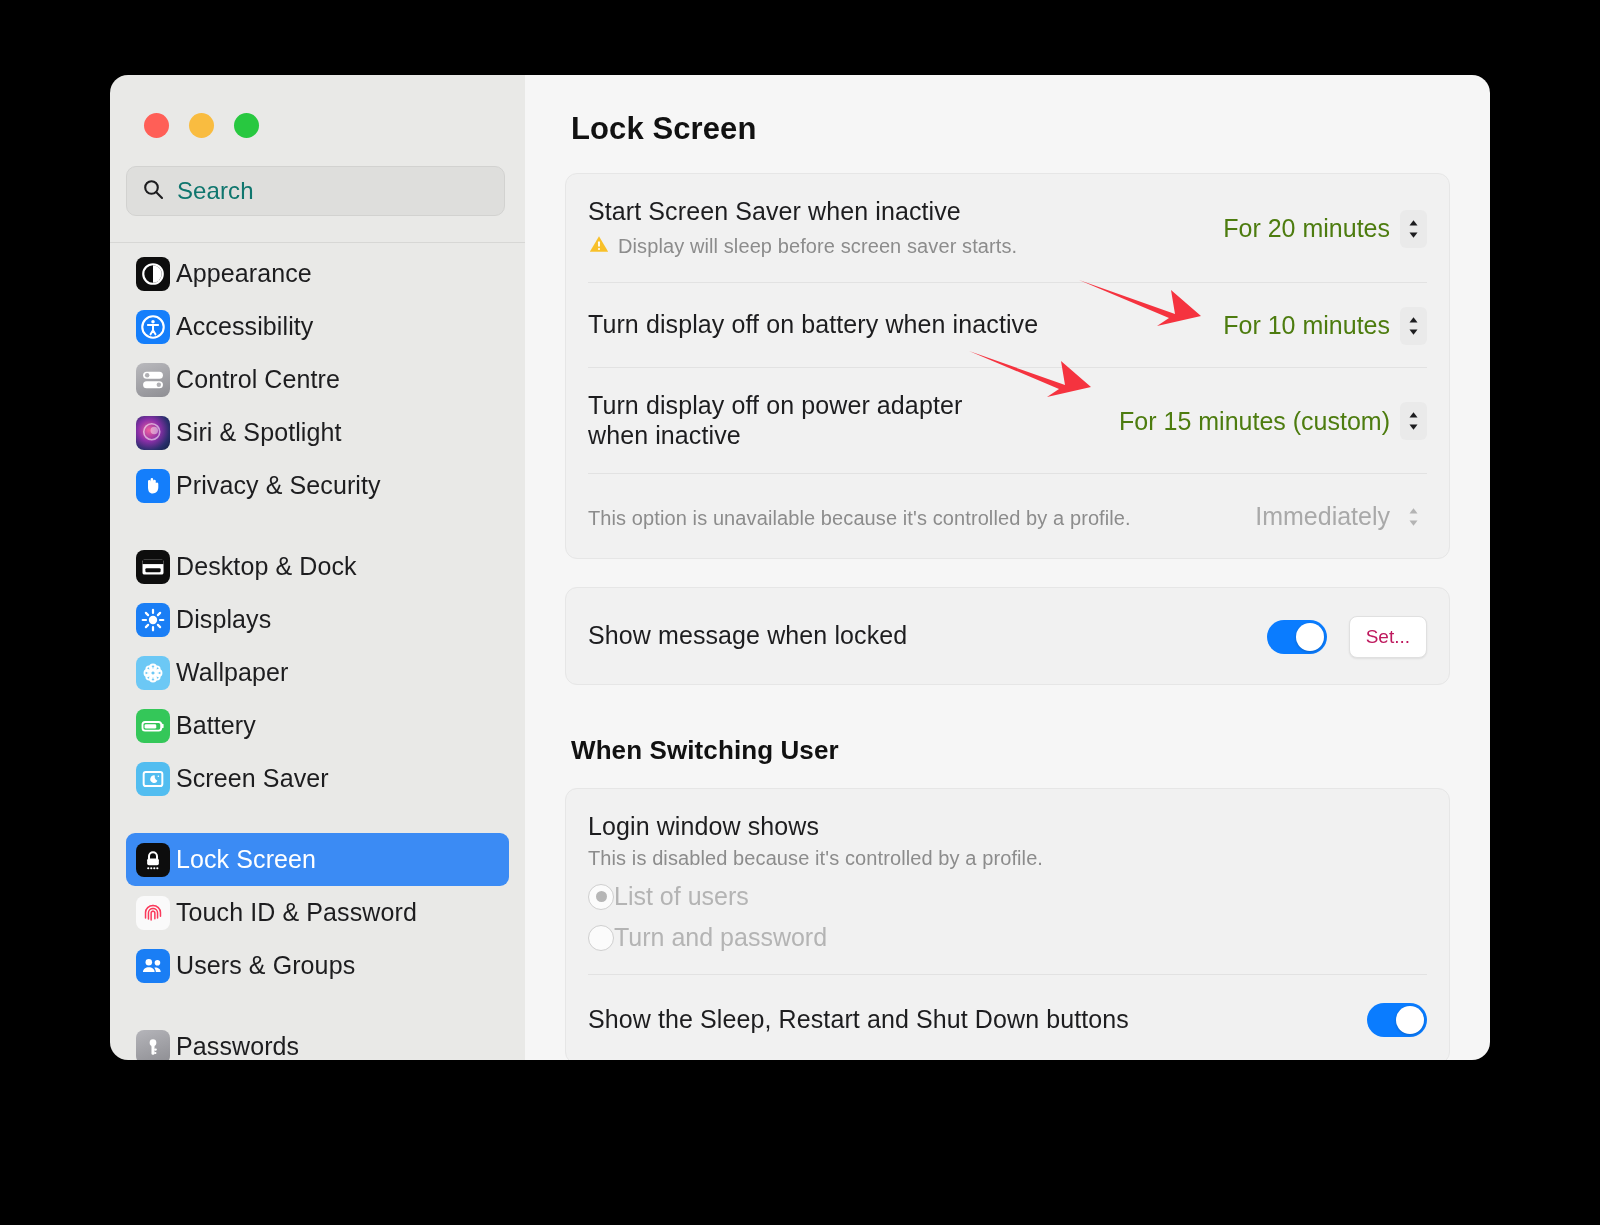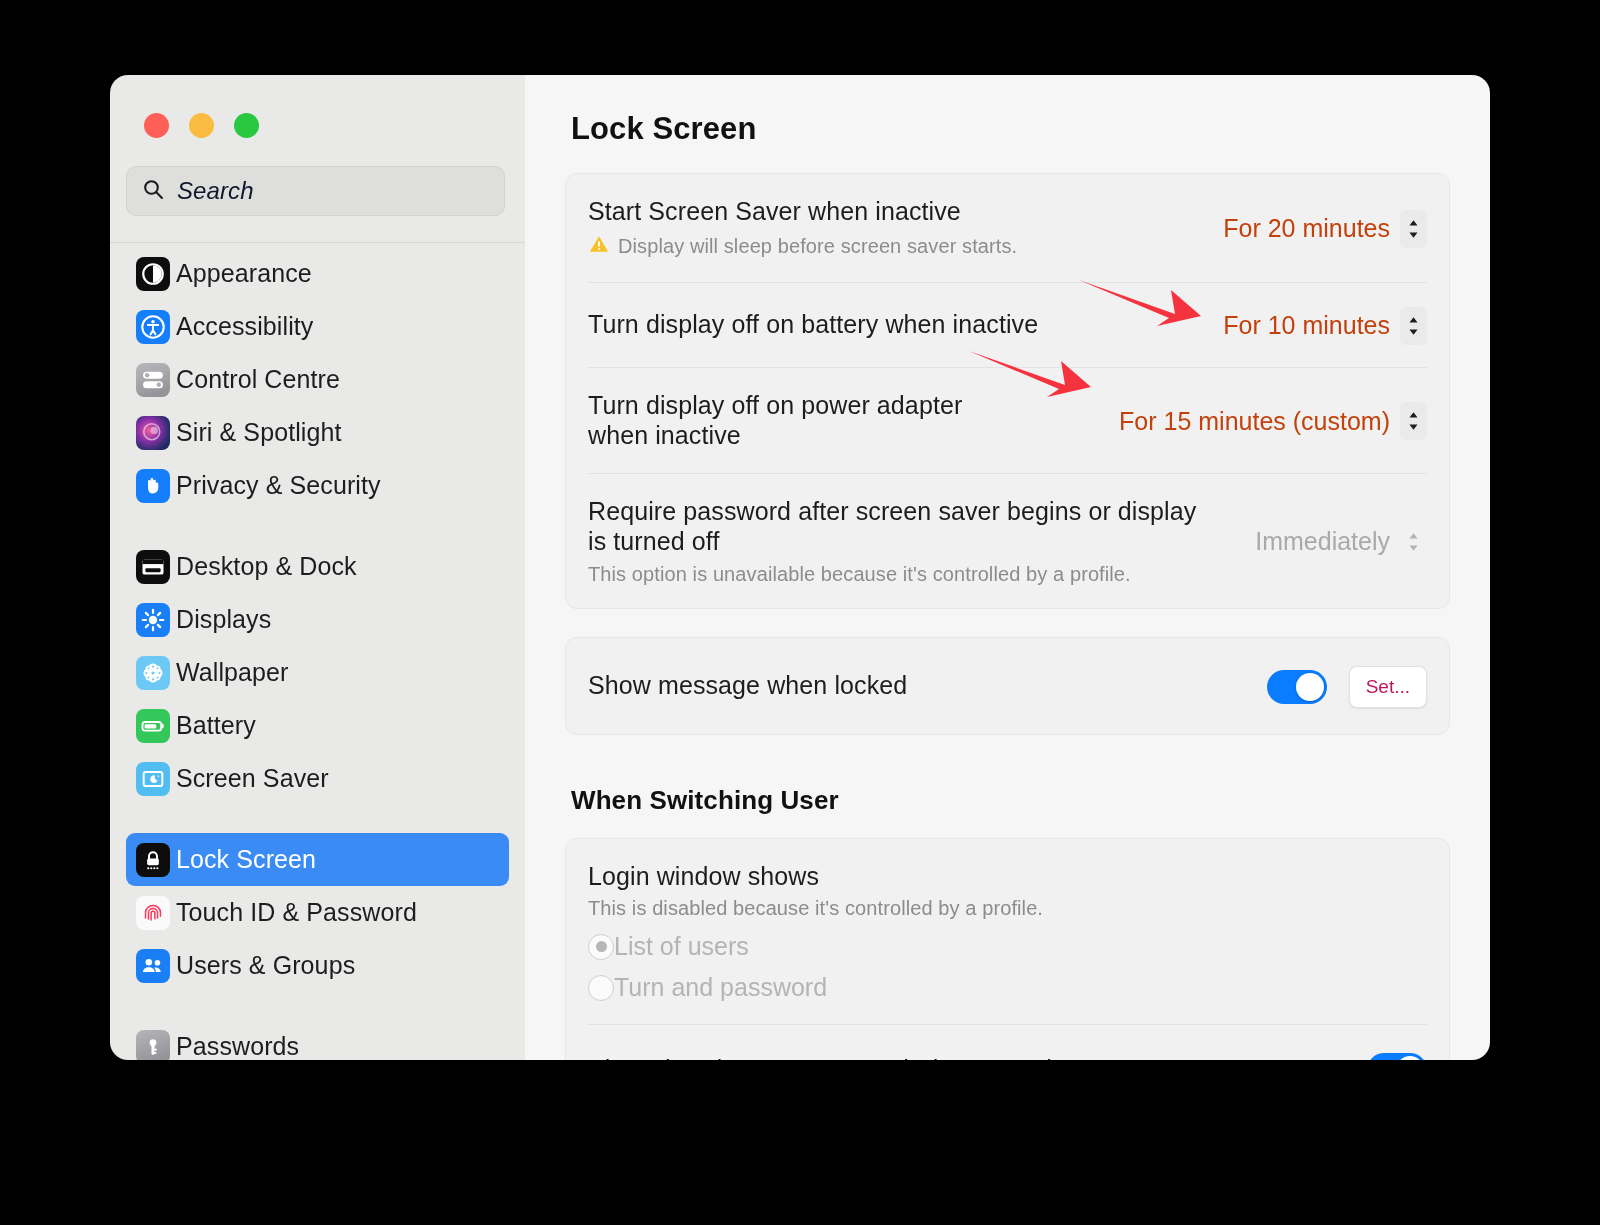--- a/index.html
+++ b/index.html
@@ -42,21 +42,21 @@
   .search-wrap { padding: 28px 20px 0 16px; }
   .search-field {
     height: 50px;
     background: #dededc;
     border: 1px solid #d2d2d0;
     border-radius: 10px;
     display: flex; align-items: center;
     padding: 0 14px;
     gap: 12px;
   }
-  .search-ph { color:#0f172a; font-size: 24px; letter-spacing: .1px; font-style: italic; }
+  .search-ph { color:#0f766e; font-size: 24px; letter-spacing: .1px; }
 
   .sb-divider { height:1px; background:#d7d7d5; margin-top: 26px; }
 
   .sb-list { padding: 0 16px; margin-top: 4px; }
   .sb-item {
     display: flex; align-items: center;
     gap: 6px;
     height: 53px;
     padding: 0 10px;
     border-radius: 9px;
@@ -107,21 +107,21 @@
   .row-label { font-size: 25px; color:#1d1d1f; line-height: 1.22; letter-spacing:.1px; }
   .row-sub {
     font-size: 20px; color:#8c8c8c; margin-top: 6px;
     display:flex; align-items:center; gap:8px; letter-spacing:.1px;
   }
   .row-sub.plain { color:#8c8c8c; }
   .row-right { display:flex; align-items:center; gap: 12px; padding-top: 2px; }
 
   .popup {
     display: flex; align-items: center; gap: 10px;
-    font-size: 25px; color:#c2410c; white-space: nowrap;
+    font-size: 25px; color:#4d7c0f; white-space: nowrap;
   }
   .popup.disabled { color:#a9a9a9; }
   .stepper {
     width: 27px; height: 38px;
     background: #eaeaea;
     border-radius: 6px;
     display:flex; flex-direction:column;
     align-items:center; justify-content:center;
     gap: 3px;
   }
@@ -447,21 +447,20 @@
                     <path d="M7 2.2 11 7.4H3Z" fill="#1d1d1f"></path>
                     <path d="M7 19.8 11 14.6H3Z" fill="#1d1d1f"></path>
                   </svg>
               </span>
             </div>
           </div>
         </div>
 
         <div class="row">
           <div class="row-left" style="max-width:620px">
-            <div class="row-label">Require password after screen saver begins or display is turned off</div>
             <div class="row-sub plain">
               <span>This option is unavailable because it's controlled by a profile.</span>
             </div>
           </div>
           <div class="row-right">
             <div class="popup disabled">
               <span>Immediately</span>
               <span class="stepper">
                 <svg width="15" height="22" viewBox="0 0 14 22">
                     <path d="M7 2.2 11 7.4H3Z" fill="#b4b4b4"></path>

